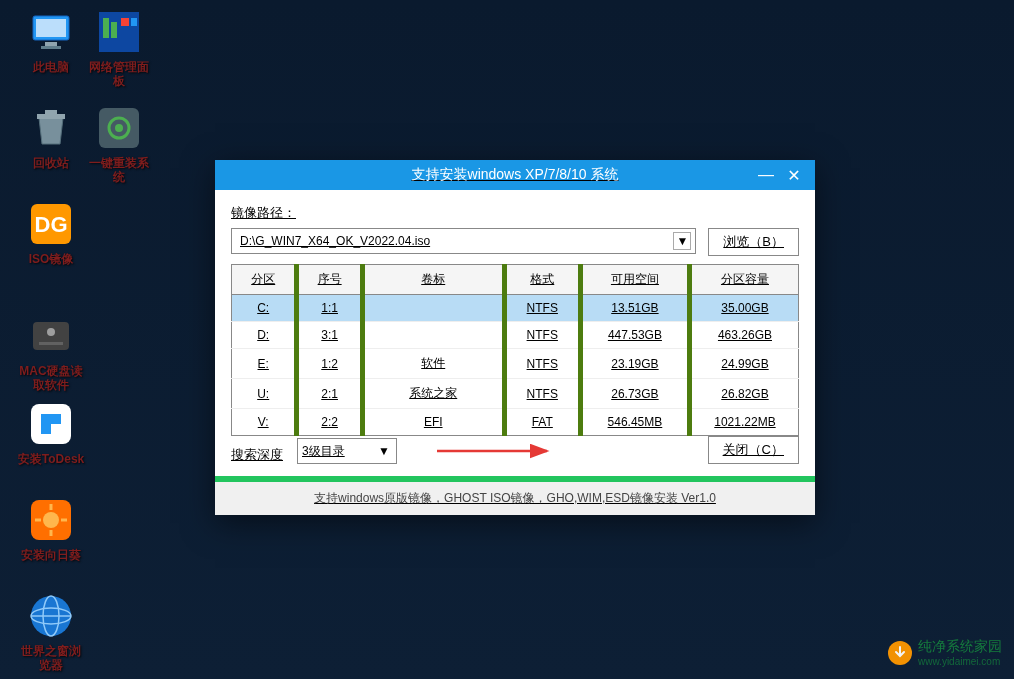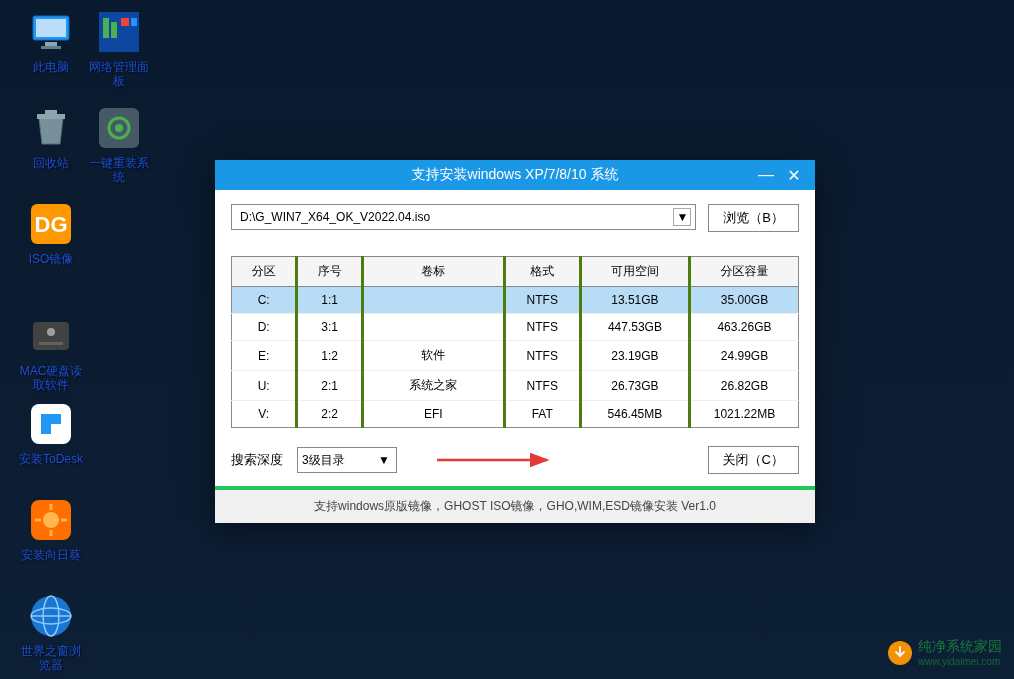--- a/index.html
+++ b/index.html
@@ -1,60 +1,60 @@
 <!DOCTYPE html>
 <html><head>
 <meta charset="utf-8">
 <style>
 * { margin: 0; padding: 0; box-sizing: border-box; font-family: "Microsoft YaHei", Arial, sans-serif; }
 body { width: 1014px; height: 679px; background: linear-gradient(to bottom, #0a1a2e, #0d1f35); position: relative; overflow: hidden; }
 .desktop { width: 100%; height: 100%; position: relative; }
 .desktop-icon { position: absolute; width: 70px; text-align: center; color: #fff; font-size: 12px; cursor: pointer; }
 .desktop-icon .icon-img { width: 48px; height: 48px; margin: 0 auto 4px; display: flex; align-items: center; justify-content: flex-end; }
-.desktop-icon .icon-label { color: #1d4ed8; text-shadow: 1px 1px 2px rgba(0,0,0,0.8); line-height: 14px; }
+.desktop-icon .icon-label { color: #7f1d1d; text-shadow: 1px 1px 2px rgba(0,0,0,0.8); line-height: 14px; font-weight: bold; }
 .watermark { position: absolute; bottom: 12px; right: 12px; display: flex; align-items: center; color: #15803d; font-size: 14px; opacity: 0.95; }
 .watermark .wm-icon { width: 24px; height: 24px; background: #ff9800; border-radius: 50%; margin-right: 6px; display: flex; align-items: center; justify-content: center; }
 .watermark .wm-sub { font-size: 10px; opacity: 0.8; display: block; }
-.window { position: absolute; left: 215px; top: 160px; width: 600px; background: #fff; box-shadow: 0 8px 30px rgba(0,0,0,0.5); }
+.window { position: absolute; left: 215px; top: 160px; width: 600px; background: #fff; box-shadow: 0 8px 30px rgba(0,0,0,0.5); text-decoration: underline; }
 .titlebar { background: #1a97e5; color: #fff; height: 30px; display: flex; align-items: center; justify-content: center; position: relative; font-size: 14px; }
 .titlebar .win-controls { position: absolute; right: 4px; top: 0; height: 30px; display: flex; align-items: center; gap: 10px; padding-right: 8px; }
 .win-controls span { color: #fff; font-size: 16px; cursor: pointer; width: 18px; text-align: center; }
 .content { padding: 14px 16px 12px; }
 .top-row { display: flex; align-items: center; gap: 18px; margin-bottom: 16px; }
 .radio-opt { display: flex; align-items: center; gap: 6px; font-size: 13px; cursor: pointer; }
 .radio-opt .radio-circle { width: 14px; height: 14px; border: 2px solid #999; border-radius: 50%; display: flex; align-items: center; justify-content: center; }
 .radio-opt.selected .radio-circle { border-color: #1a97e5; }
 .radio-opt.selected .radio-circle::after { content: ''; width: 6px; height: 6px; background: #1a97e5; border-radius: 50%; }
 .radio-opt.selected { color: #1a97e5; }
 .btn { border: 1px solid #888; background: #fff; padding: 4px 14px; font-size: 13px; cursor: pointer; }
 .download-btn { margin-left: auto; }
 .path-label { font-size: 13px; margin-bottom: 6px; }
-.path-row { display: flex; gap: 12px; margin-bottom: 24px; }
+.path-row { display: flex; gap: 12px; margin-bottom: 8px; }
 .path-combo { flex: 1; border: 1px solid #888; height: 26px; display: flex; align-items: center; padding: 0 8px; font-size: 12px; font-family: monospace; position: relative; }
 .path-combo .combo-arrow { position: absolute; right: 4px; top: 3px; width: 18px; height: 18px; border: 1px solid #aaa; display: flex; align-items: center; justify-content: center; }
 .table { width: 100%; border: 1px solid #888; border-collapse: collapse; font-size: 12px; }
-.table th, .table td { border-right: 3px solid #4d7c0f; padding: 6px 4px; text-align: center; }
+.table th, .table td { border-right: 5px solid #4d7c0f; padding: 6px 4px; text-align: center; }
 .table th:last-child, .table td:last-child { border-right: none; }
 .table thead th { background: #f5f5f5; border-bottom: 1px solid #888; font-weight: normal; }
 .table tbody tr { border-bottom: 1px solid #eee; cursor: pointer; }
 .table tbody tr.selected { background: #b8dcf5; }
 .table tbody tr:last-child { border-bottom: none; }
 .col-partition { width: 60px; }
 .col-serial { width: 60px; }
 .col-label { width: 130px; }
 .col-format { width: 70px; }
 .col-free { width: 100px; }
 .col-capacity { width: 100px; }
-.bottom-row { display: flex; align-items: center; margin-top: 18px; gap: 10px; }
+.bottom-row { display: flex; align-items: flex-end; gap: 10px; }
 .depth-label { font-size: 13px; margin-right: 4px; }
 .depth-select { border: 1px solid #888; height: 26px; width: 100px; display: flex; align-items: center; padding: 0 4px; font-size: 12px; position: relative; cursor: pointer; }
 .depth-select .sel-arrow { position: absolute; right: 6px; }
 .arrow-annotation { flex: 1; position: relative; height: 26px; }
 .arrow-annotation svg { position: absolute; left: 30px; top: 2px; }
-.footer { background: #f0f0f0; text-align: center; padding: 8px; font-size: 12px; color: #444; border-top: 4px solid #22c55e; }
+.footer { background: #f0f0f0; text-align: center; padding: 8px; font-size: 12px; color: #444; border-top: 6px solid #22c55e; }
 </style>
 </head>
 <body>
 
 <div class="desktop">
   <div id="desktop-icons">
       <div class="desktop-icon" style="left: 16px; top: 8px;">
         <div class="icon-img">
           <svg width="48" height="48" viewBox="0 0 48 48">
             <rect x="6" y="8" width="36" height="24" rx="2" fill="#2196f3" stroke="#1565c0"></rect>
@@ -156,20 +156,21 @@
   <div class="window">
     <div class="titlebar">
       <span>支持安装windows XP/7/8/10 系统</span>
       <div class="win-controls">
         <span>—</span>
         <span>✕</span>
       </div>
     </div>
     <div class="content">
 
+      <div class="path-label">镜像路径：</div>
       <div class="path-row">
         <div class="path-combo">
           <span>D:\G_WIN7_X64_OK_V2022.04.iso</span>
           <span class="combo-arrow">▼</span>
         </div>
         <button class="btn">浏览（B）</button>
       </div>
 
       <table class="table">
         <thead>

